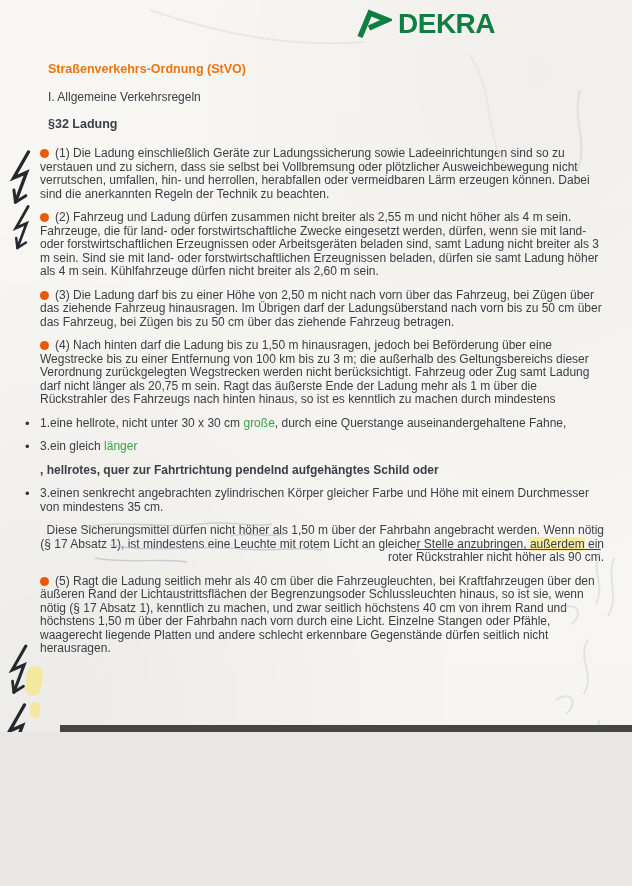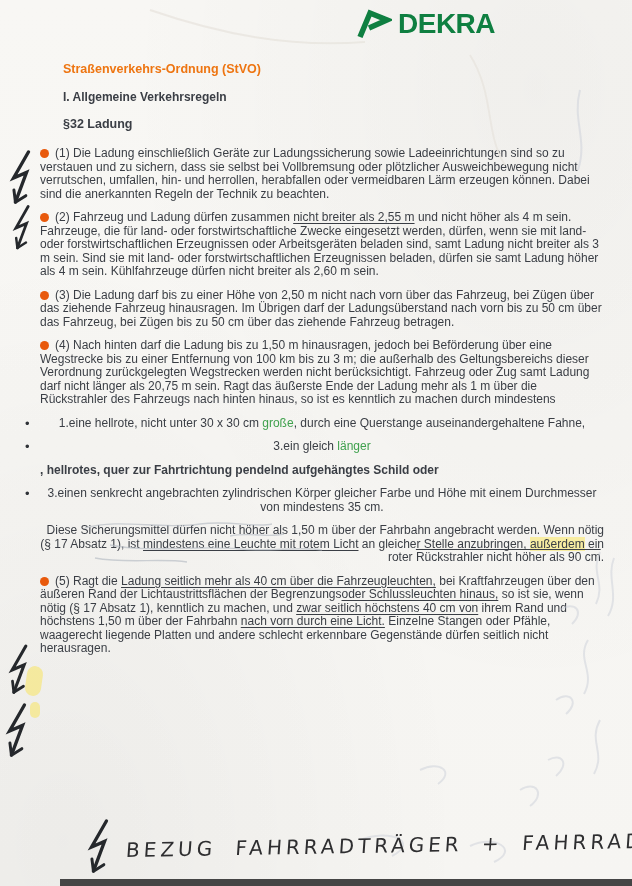--- a/index.html
+++ b/index.html
@@ -1,42 +1,42 @@
 <!DOCTYPE html>
 <html><head>
 <meta charset="utf-8">
 <style>
   html,body{margin:0;padding:0;background:#e9e7e4;}
   .paper{
     position:relative;
-    width:632px;height:886px;
+    width:632px;height:732px;
     background:
       radial-gradient(ellipse at 85% 10%, rgba(0,0,0,0.03), transparent 55%),
       radial-gradient(ellipse at 10% 95%, rgba(0,0,0,0.04), transparent 50%),
       linear-gradient(#f8f7f4,#f6f5f2);
     font-family:"Liberation Sans", sans-serif;
     color:#3a3e45;
     overflow:hidden;
   }
   .artifacts{position:absolute;inset:0;pointer-events:none;}
   .logo{position:absolute;left:356px;top:8px;display:flex;align-items:center;gap:6px;}
   .logo-text{font-weight:bold;font-size:28px;letter-spacing:-0.5px;color:#0f7f41;}
-  .header{padding:62px 28px 0 63px;}
+  .header{padding:62px 28px 0 48px;}
   .doc-title{color:#ee7511;font-weight:bold;font-size:12.5px;margin:0 0 14px 0;}
-  .doc-subtitle{font-size:12px;margin:0 0 13px 0;font-weight:bold;}
+  .doc-subtitle{font-size:12px;margin:0 0 13px 0;}
   .doc-section{font-weight:bold;font-size:12.5px;margin:0 0 16px 0;}
   #content{padding:0 28px 0 40px;font-size:12px;line-height:13.5px;}
   #content p{margin:8px 0 10px 0;}
   p.tight{margin-bottom:2px;text-align:right;}
-  p.item{margin:0 0 2px 50px;position:relative;text-align:center;}
+  p.item{margin:0 0 2px 50px;position:relative;}
   p.item.last{margin-bottom:10px;}
   p.item::before{content:"\2022";position:absolute;left:-15px;top:0;color:#2f3237;font-size:13px;}
   p.cont{margin:54px 0 26px 45px;font-weight:bold;}
   .obullet{display:inline-block;width:9px;height:9px;border-radius:50%;background:#e8590c;margin-right:6px;vertical-align:-1px;}
-  span.u{text-decoration:underline;text-underline-offset:2px;}
+  span.u{text-underline-offset:2px;}
   span.ol{text-decoration:overline;}
   span.g{color:#3fa14d;}
   span.hl{background:rgba(250,232,96,0.55);}
   .bolt{position:absolute;}
   .hl-blob{position:absolute;background:rgba(249,228,82,0.5);border-radius:8px;pointer-events:none;}
   .handwriting{position:absolute;left:86px;top:816px;display:flex;align-items:flex-start;gap:14px;}
   .hand-text{
     margin-top:16px;
     font-family:"DejaVu Sans", sans-serif;
     font-size:20px;color:#2e2e30;

